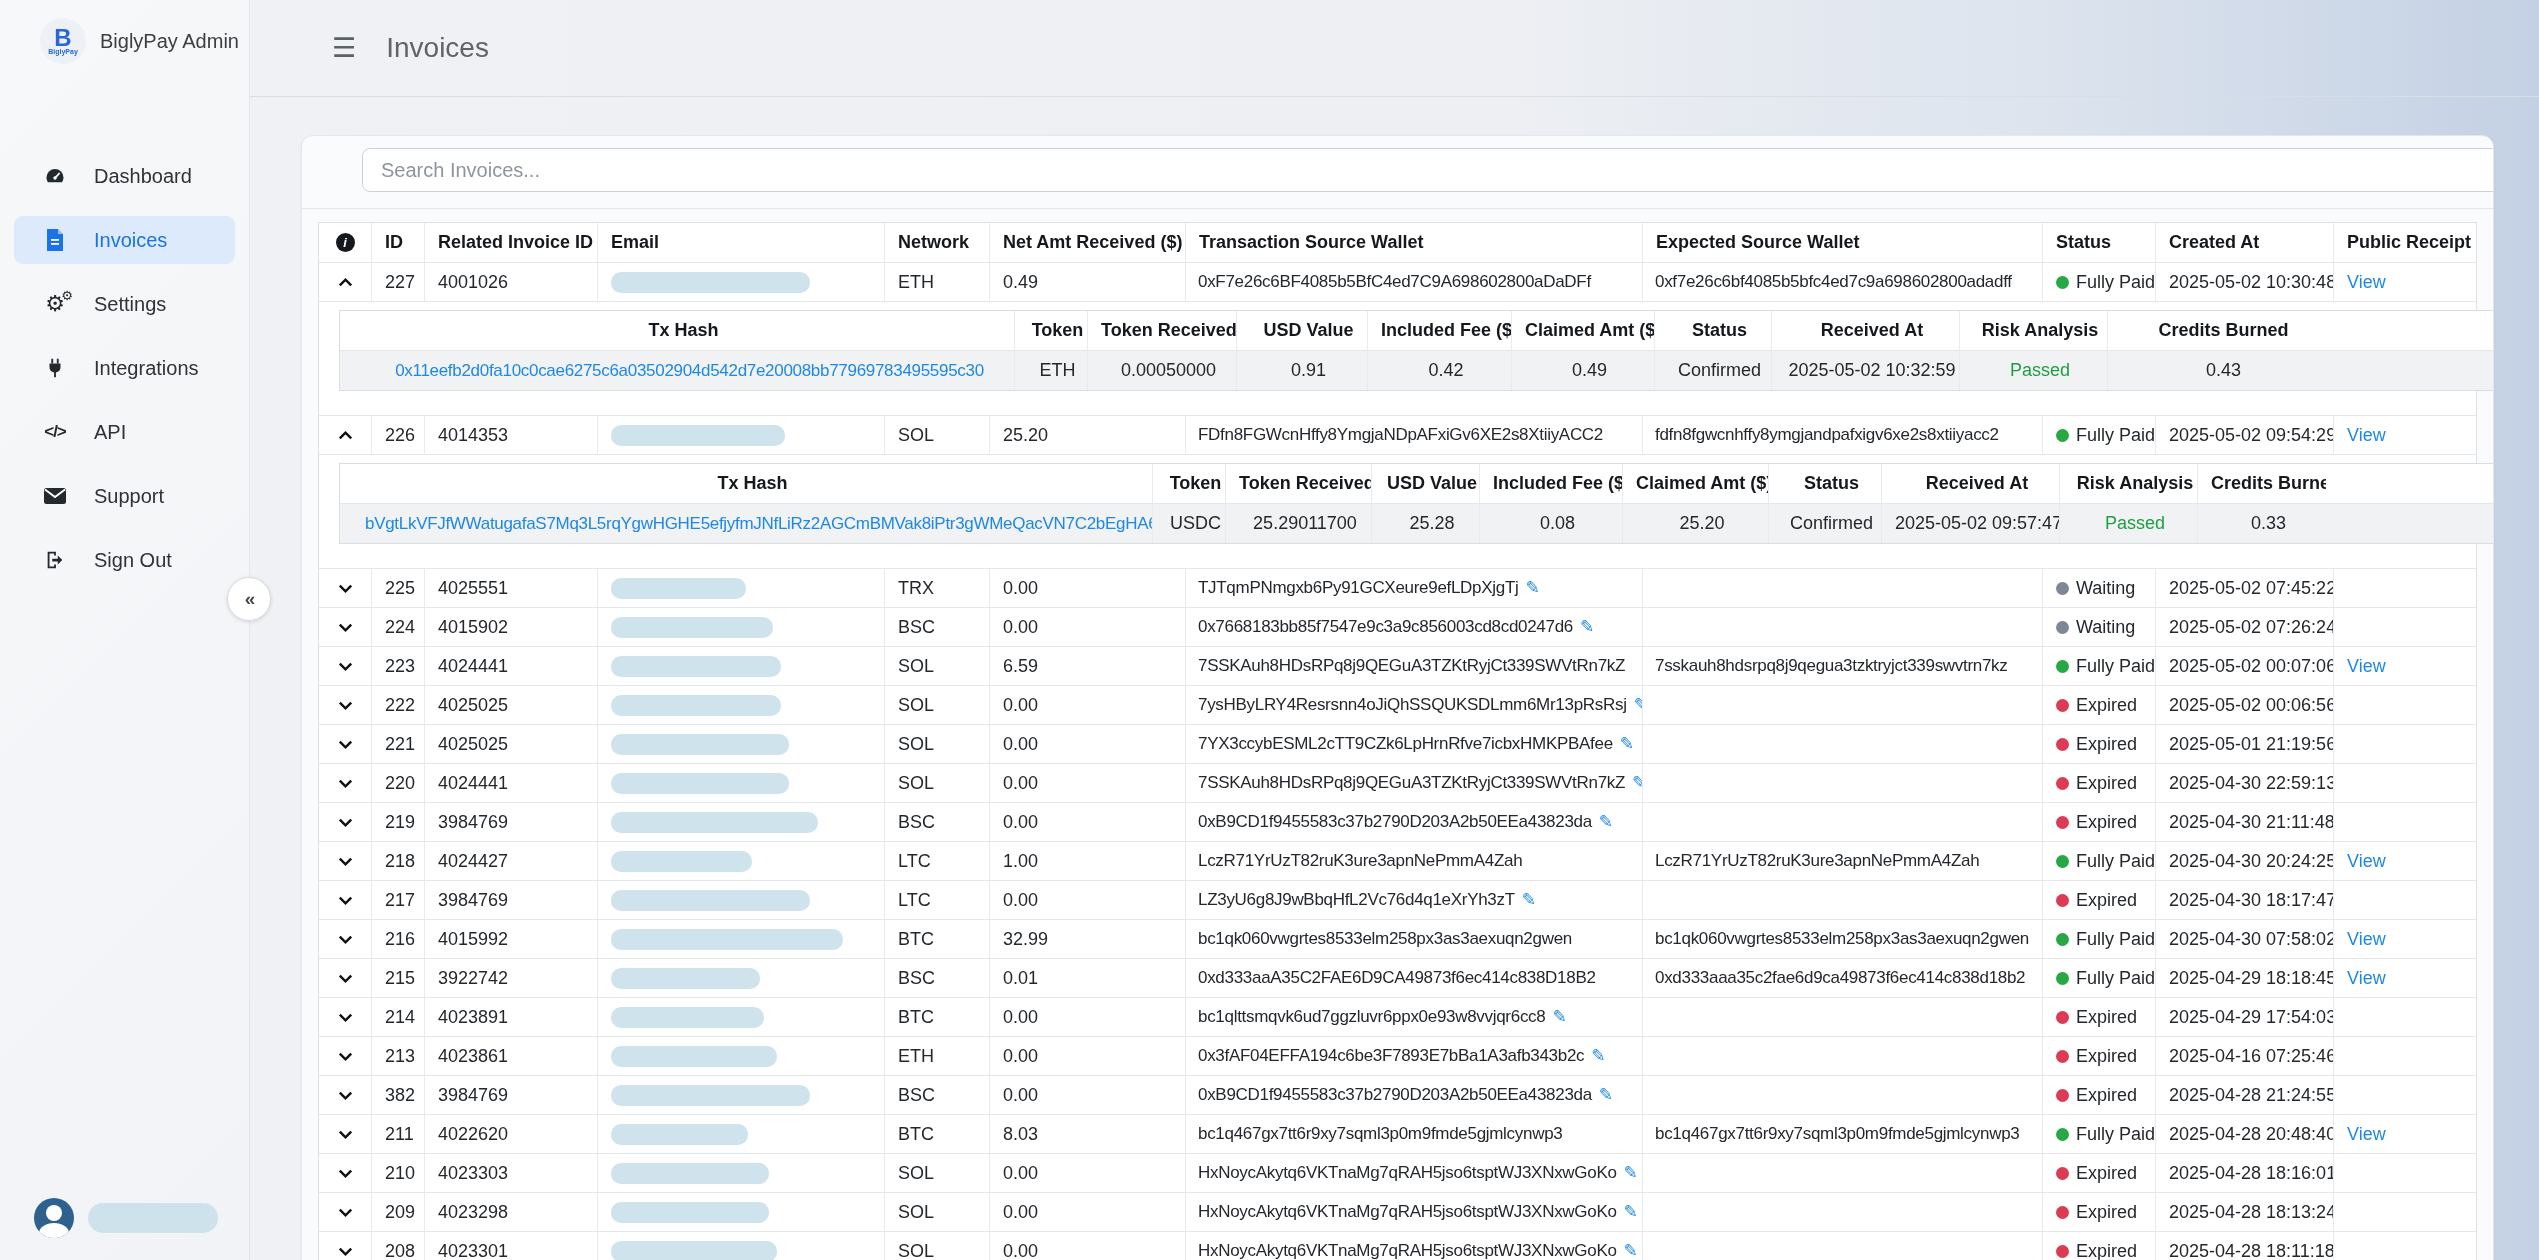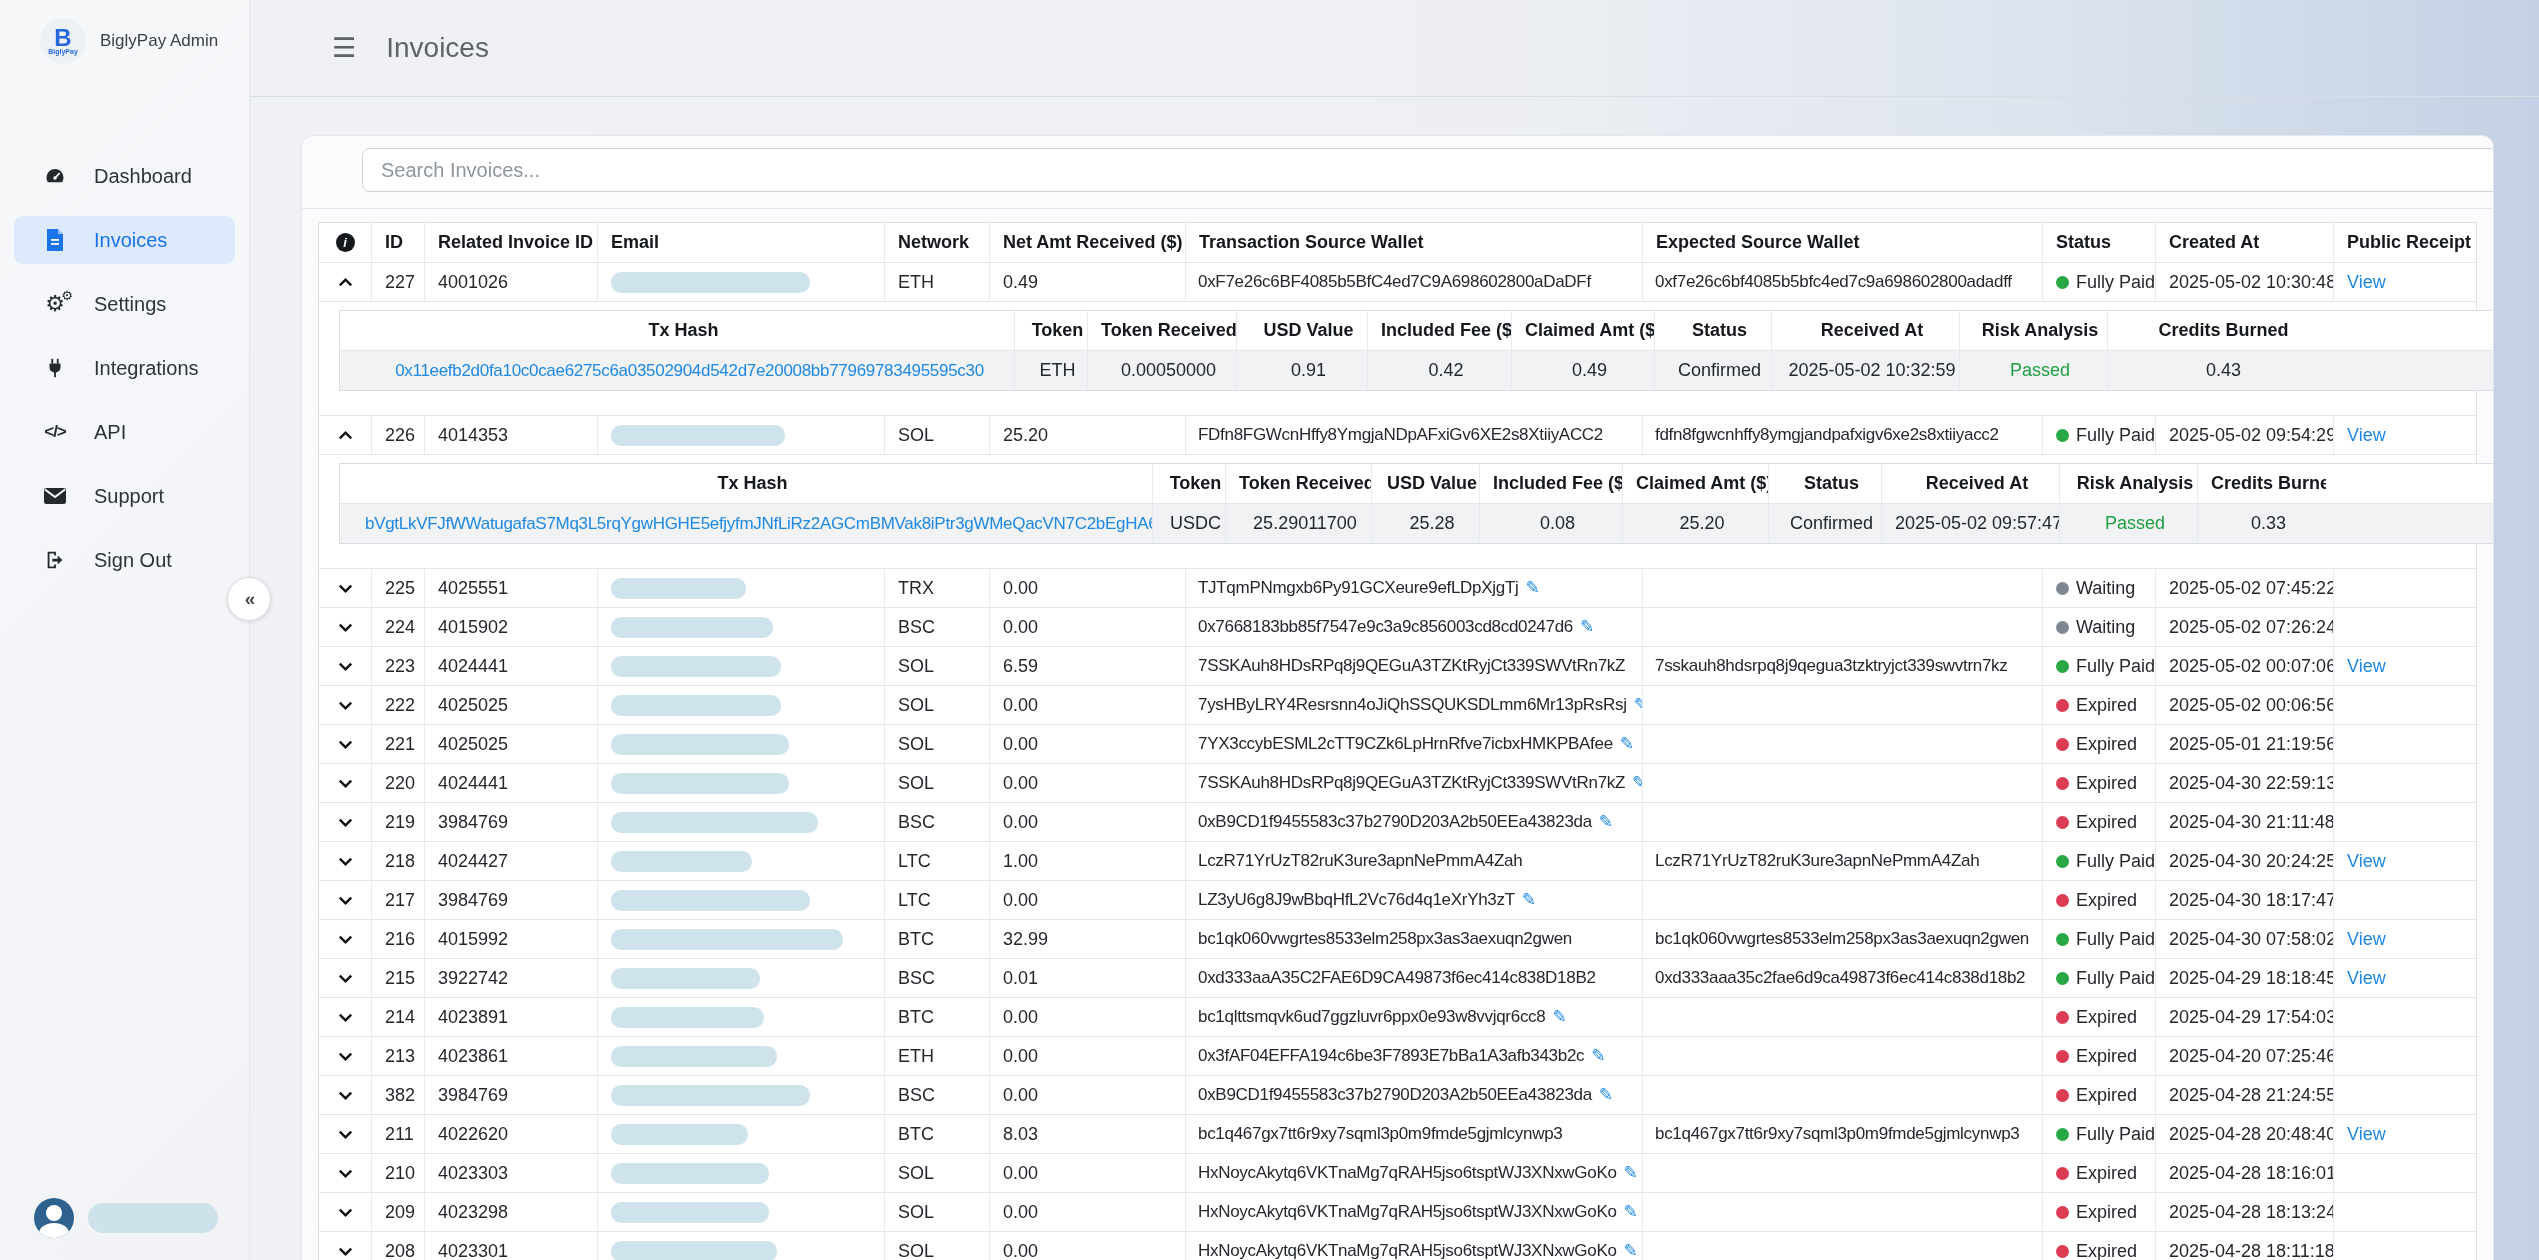--- a/index.html
+++ b/index.html
@@ -8,21 +8,21 @@
   .app { position:relative; width:2539px; height:1260px; display:flex; }
 
   
   .sidebar { position:relative; width:250px; height:100%; background:linear-gradient(135deg,#f7f8fa 0%,#f1f3f6 100%);
     border-right:1px solid #e3e6ea; flex:0 0 250px; }
   .brand { display:flex; align-items:center; gap:14px; padding:18px 0 0 40px; }
   .brand-badge { width:46px; height:46px; border-radius:50%; background:#edf0f5; display:flex; flex-direction:column;
     align-items:center; justify-content:center; line-height:1; }
   .brand-b { font-size:24px; font-weight:bold; color:#2668d9; line-height:0.9; }
   .brand-b-sub { font-size:7px; color:#2668d9; font-weight:bold; }
-  .brand-title { font-size:17px; color:#3c4043; }
+  .brand-title { font-size:20px; color:#3c4043; }
   .nav { margin-top:88px; display:flex; flex-direction:column; gap:16px; padding:0 14px; }
   .nav-item { display:flex; align-items:center; gap:26px; height:48px; padding:0 14px 0 28px; border-radius:9px;
     color:#2e3338; font-size:20px; cursor:pointer; }
   .nav-item .nav-ico { width:26px; display:flex; justify-content:center; align-items:center; color:#24292e; }
   .nav-item.active { background:#dceafb; color:#1a73e8; }
   .nav-item.active .nav-ico { color:#1a73e8; }
   .collapse-btn { position:absolute; right:-22px; top:577px; width:44px; height:44px; border-radius:50%;
     background:#ffffff; border:1px solid #d8dce1; box-shadow:0 1px 4px rgba(0,0,0,.12); display:flex; align-items:center;
     justify-content:center; font-size:19px; font-weight:bold; color:#44494e; cursor:pointer; z-index:5; letter-spacing:-2px; }
   .userchip { position:absolute; left:34px; bottom:22px; display:flex; align-items:center; gap:14px; }
@@ -664,21 +664,21 @@
                 <div class="tcell">0.00</div>
                 <div class="tcell addr">
                   <span>0x3fAF04EFFA194c6be3F7893E7bBa1A3afb343b2c</span>
                   <span class="pencil">✎</span>
                 </div>
                 <div class="tcell addr"></div>
                 <div class="tcell">
                   <span class="dot expired"></span>
                   <span>Expired</span>
                 </div>
-                <div class="tcell">2025-04-20 07:25:46</div>
+                <div class="tcell">2025-04-16 07:25:46</div>
                 <div class="tcell"></div>
               </div>
               <div class="trow">
                 <div class="tcell">
                   <span class="caret-btn">
                     <svg width="19" height="19" viewBox="0 0 20 20">
                       <path d="M4 7l6 6 6-6" fill="none" stroke="#111" stroke-width="2.6"></path>
                     </svg>
                   </span>
                 </div>

